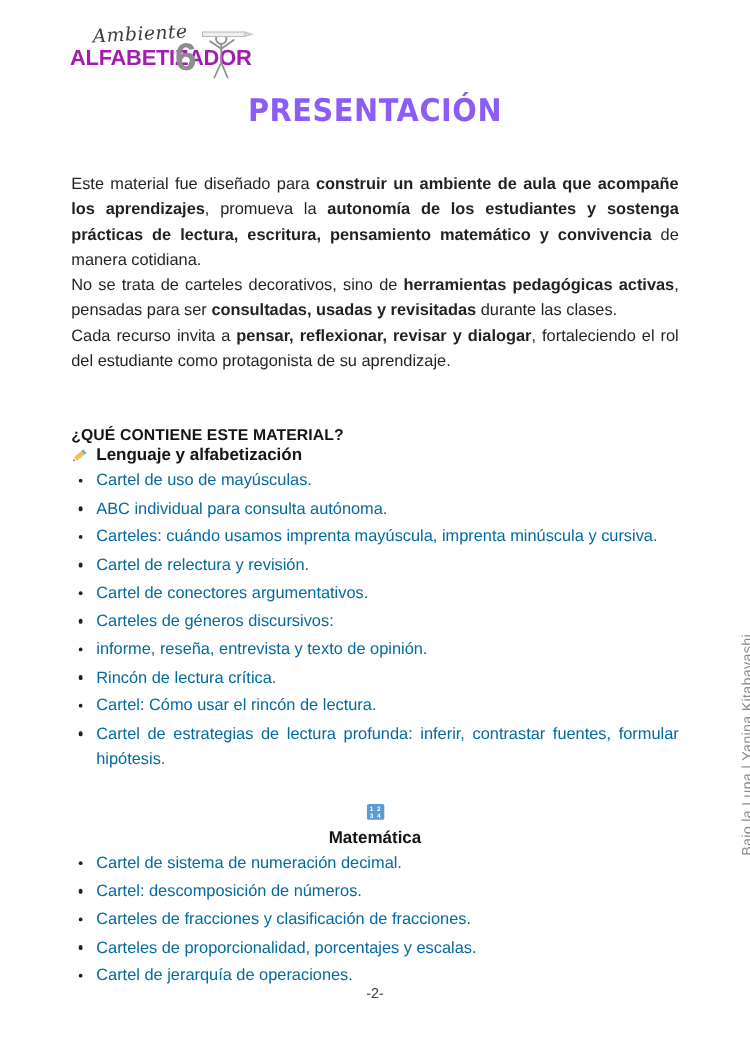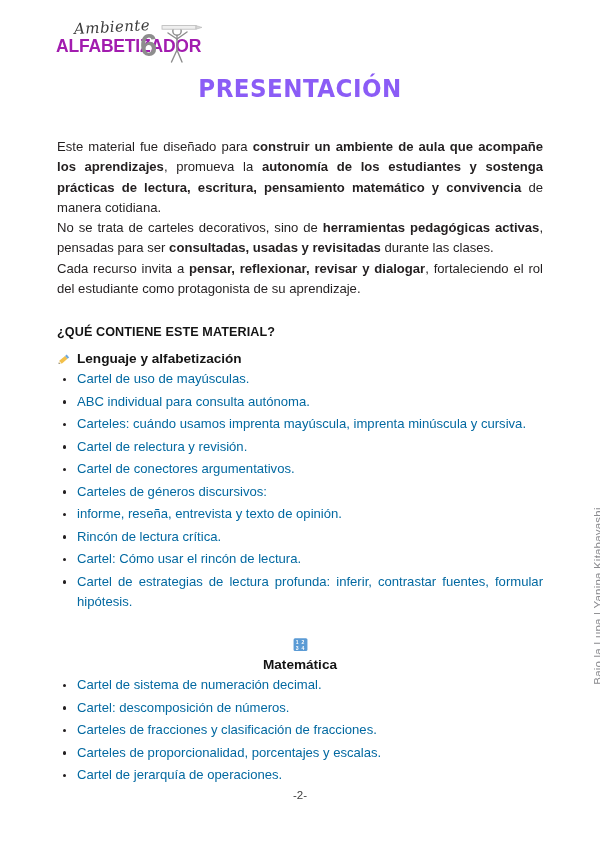--- a/index.html
+++ b/index.html
@@ -99,28 +99,28 @@
     margin: 0 0 0 0;
     font-size: 13.1px;
     line-height: 20.3px;
     text-align: justify;
     color: #231f20;
     font-family: "Liberation Sans", sans-serif;
   }
   p.para b { font-weight: bold; }
 
   .section-head {
-    margin-top: 26px;
+    margin-top: 42px;
     font-size: 12.6px;
     font-weight: bold;
     letter-spacing: 0.1px;
     color: #141414;
   }
   .sub-head {
-    margin-top: 12px;
+    margin-top: 1px;
     font-size: 13.6px;
     font-weight: bold;
     color: #141414;
     display: flex;
     align-items: center;
     gap: 5px;
   }
   .sub-head.mt-big { margin-top: 25px; flex-direction: column; }
 
   .emoji-ico {

